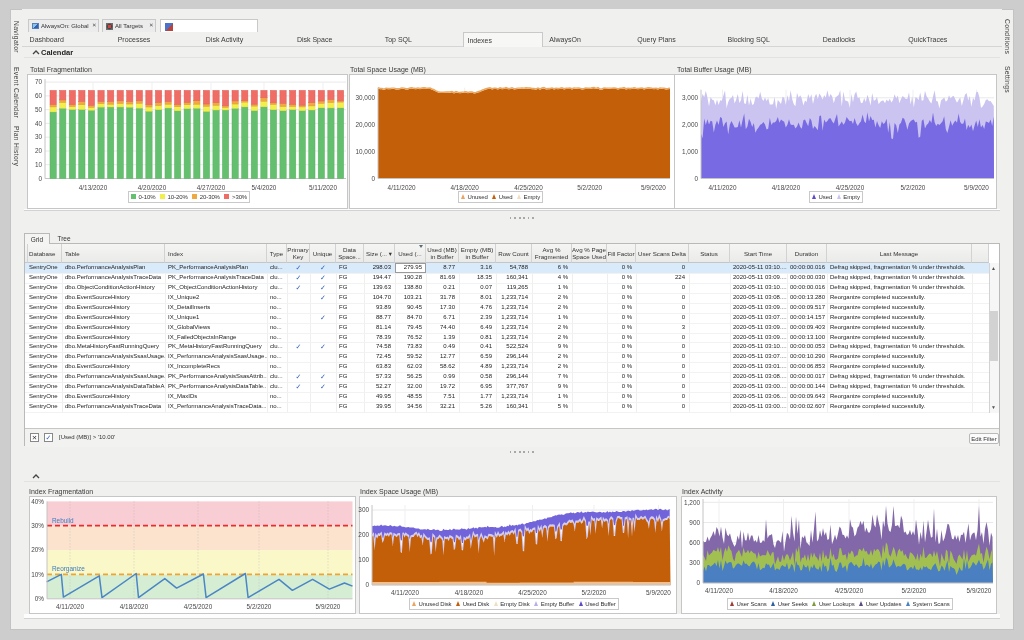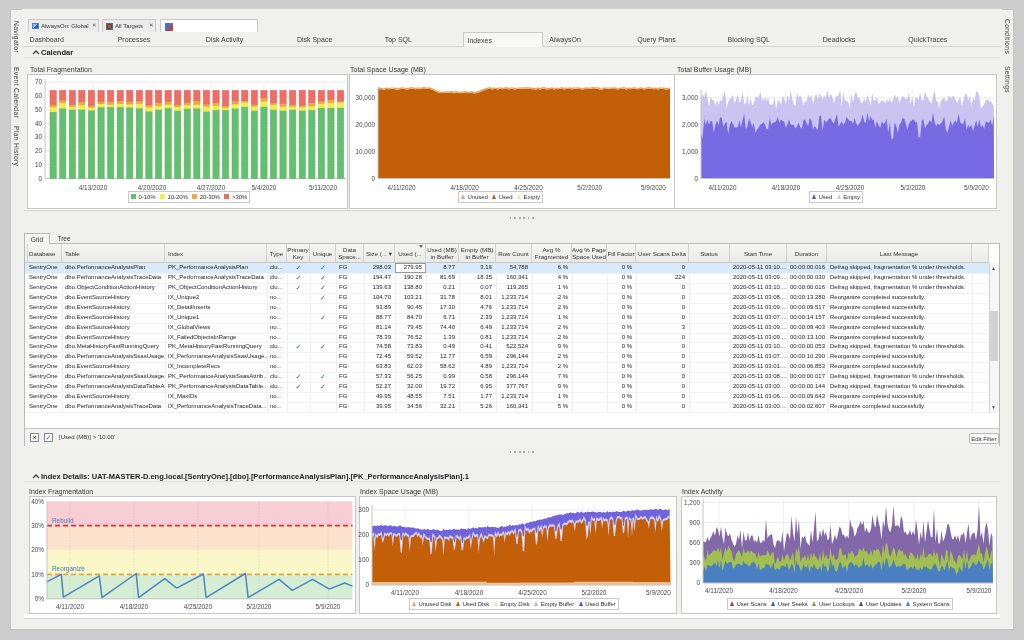--- a/index.html
+++ b/index.html
@@ -627,21 +627,20 @@
         <span style="position:absolute;left:34px;top:5px">[Used (MB)] &gt; '10.00'</span>
         <span class="btn" style="left:944px;top:4px;width:30px;height:11px;line-height:10px">Edit Filter</span>
       </div>
     </div>
 
   <div style="position:absolute;left:488px;top:441.5px;width:26px;height:2px;background:repeating-linear-gradient(90deg,#a8a8a8 0 1.5px,transparent 1.5px 4.5px)"></div>
 
   <svg style="position:absolute;left:10px;top:465px" width="8" height="5">
       <path d="M1 4 L4 1 L7 4" stroke="#444" stroke-width="1.3" fill="none"></path>
     </svg>
-  <div class="sechead" style="left:19px;top:462.5px">Index Details: UAT-MASTER-D.eng.local.[SentryOne].[dbo].[PerformanceAnalysisPlan].[PK_PerformanceAnalysisPlan].1</div>
   <div style="position:absolute;left:2px;top:472px;width:976px;height:1px;background:#e2e2e2"></div>
   <div class="ctitle" style="left:7px;top:479px">Index Fragmentation</div>
   <div class="ctitle" style="left:338px;top:479px">Index Space Usage (MB)</div>
   <div class="ctitle" style="left:660px;top:479px">Index Activity</div>
   <div class="panel" style="left:7px;top:487px;width:327px;height:118px">
       <svg width="327" height="118">
         <rect x="17" y="77.4" width="305.5" height="24.3" fill="#d5edd3"></rect>
         <rect x="17" y="53.1" width="305.5" height="24.4" fill="#faf7c9"></rect>
         <rect x="17" y="28.7" width="305.5" height="24.3" fill="#fce3cd"></rect>
         <rect x="17" y="4.4" width="305.5" height="24.4" fill="#f9cdd4"></rect>

